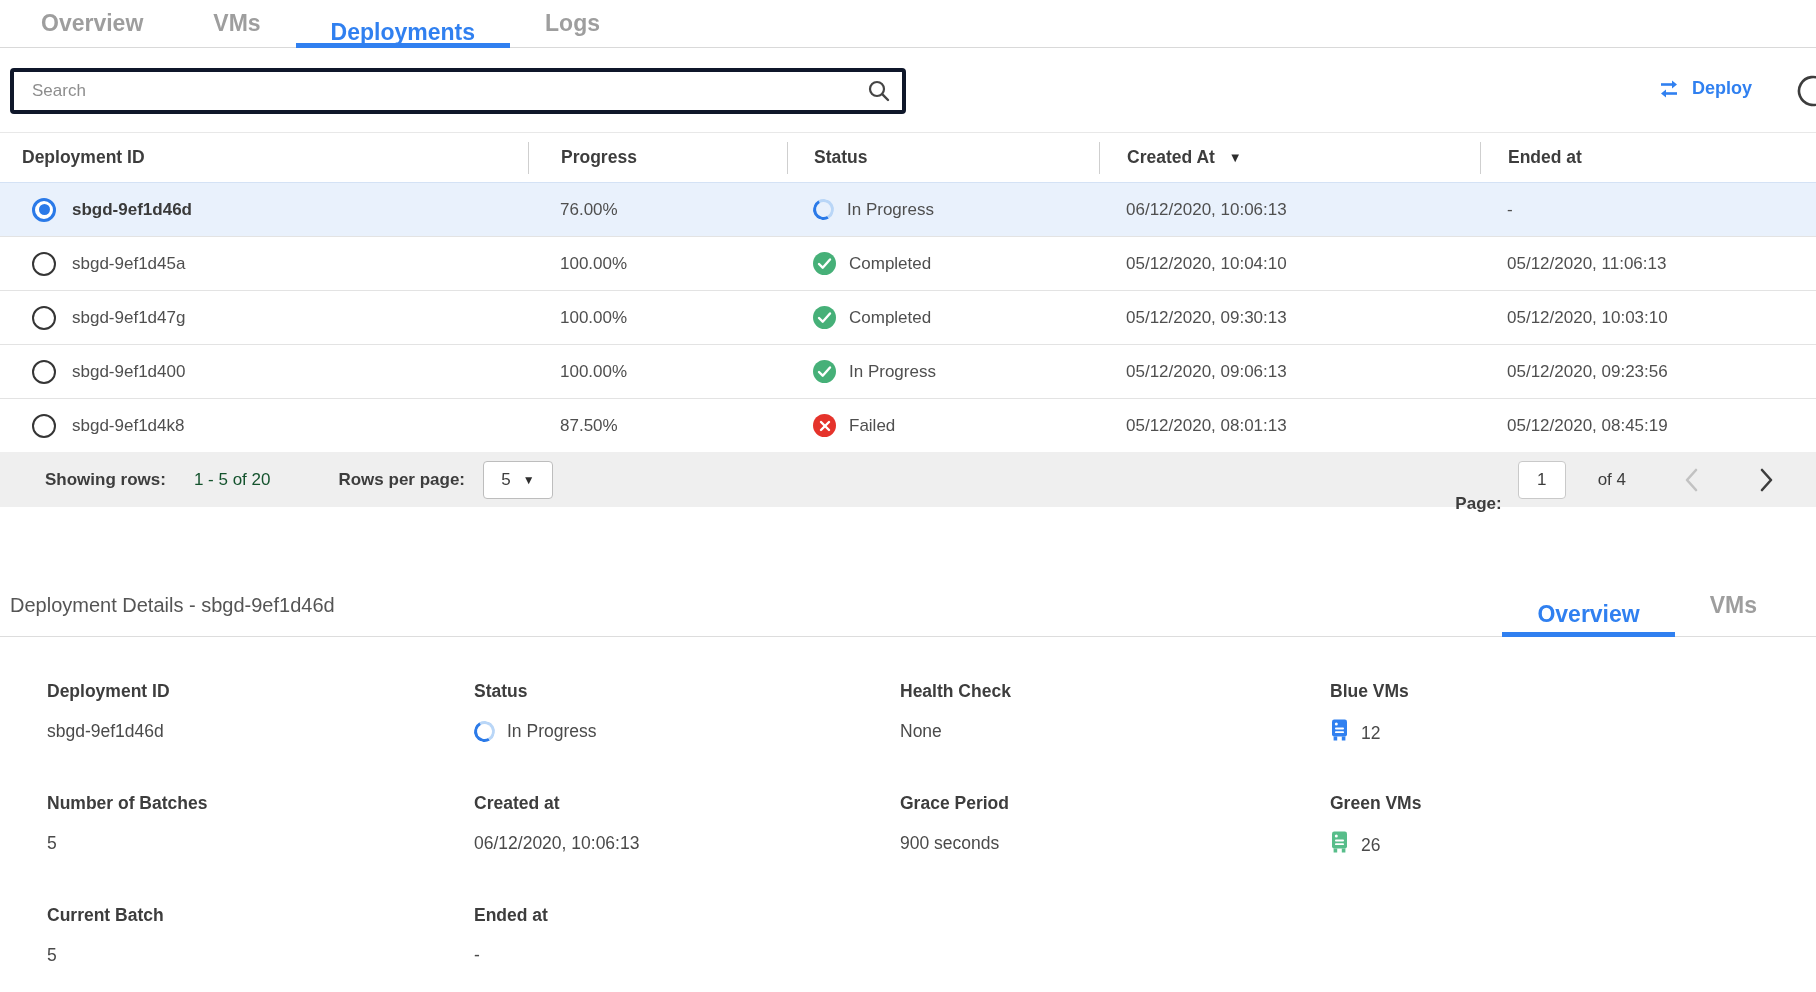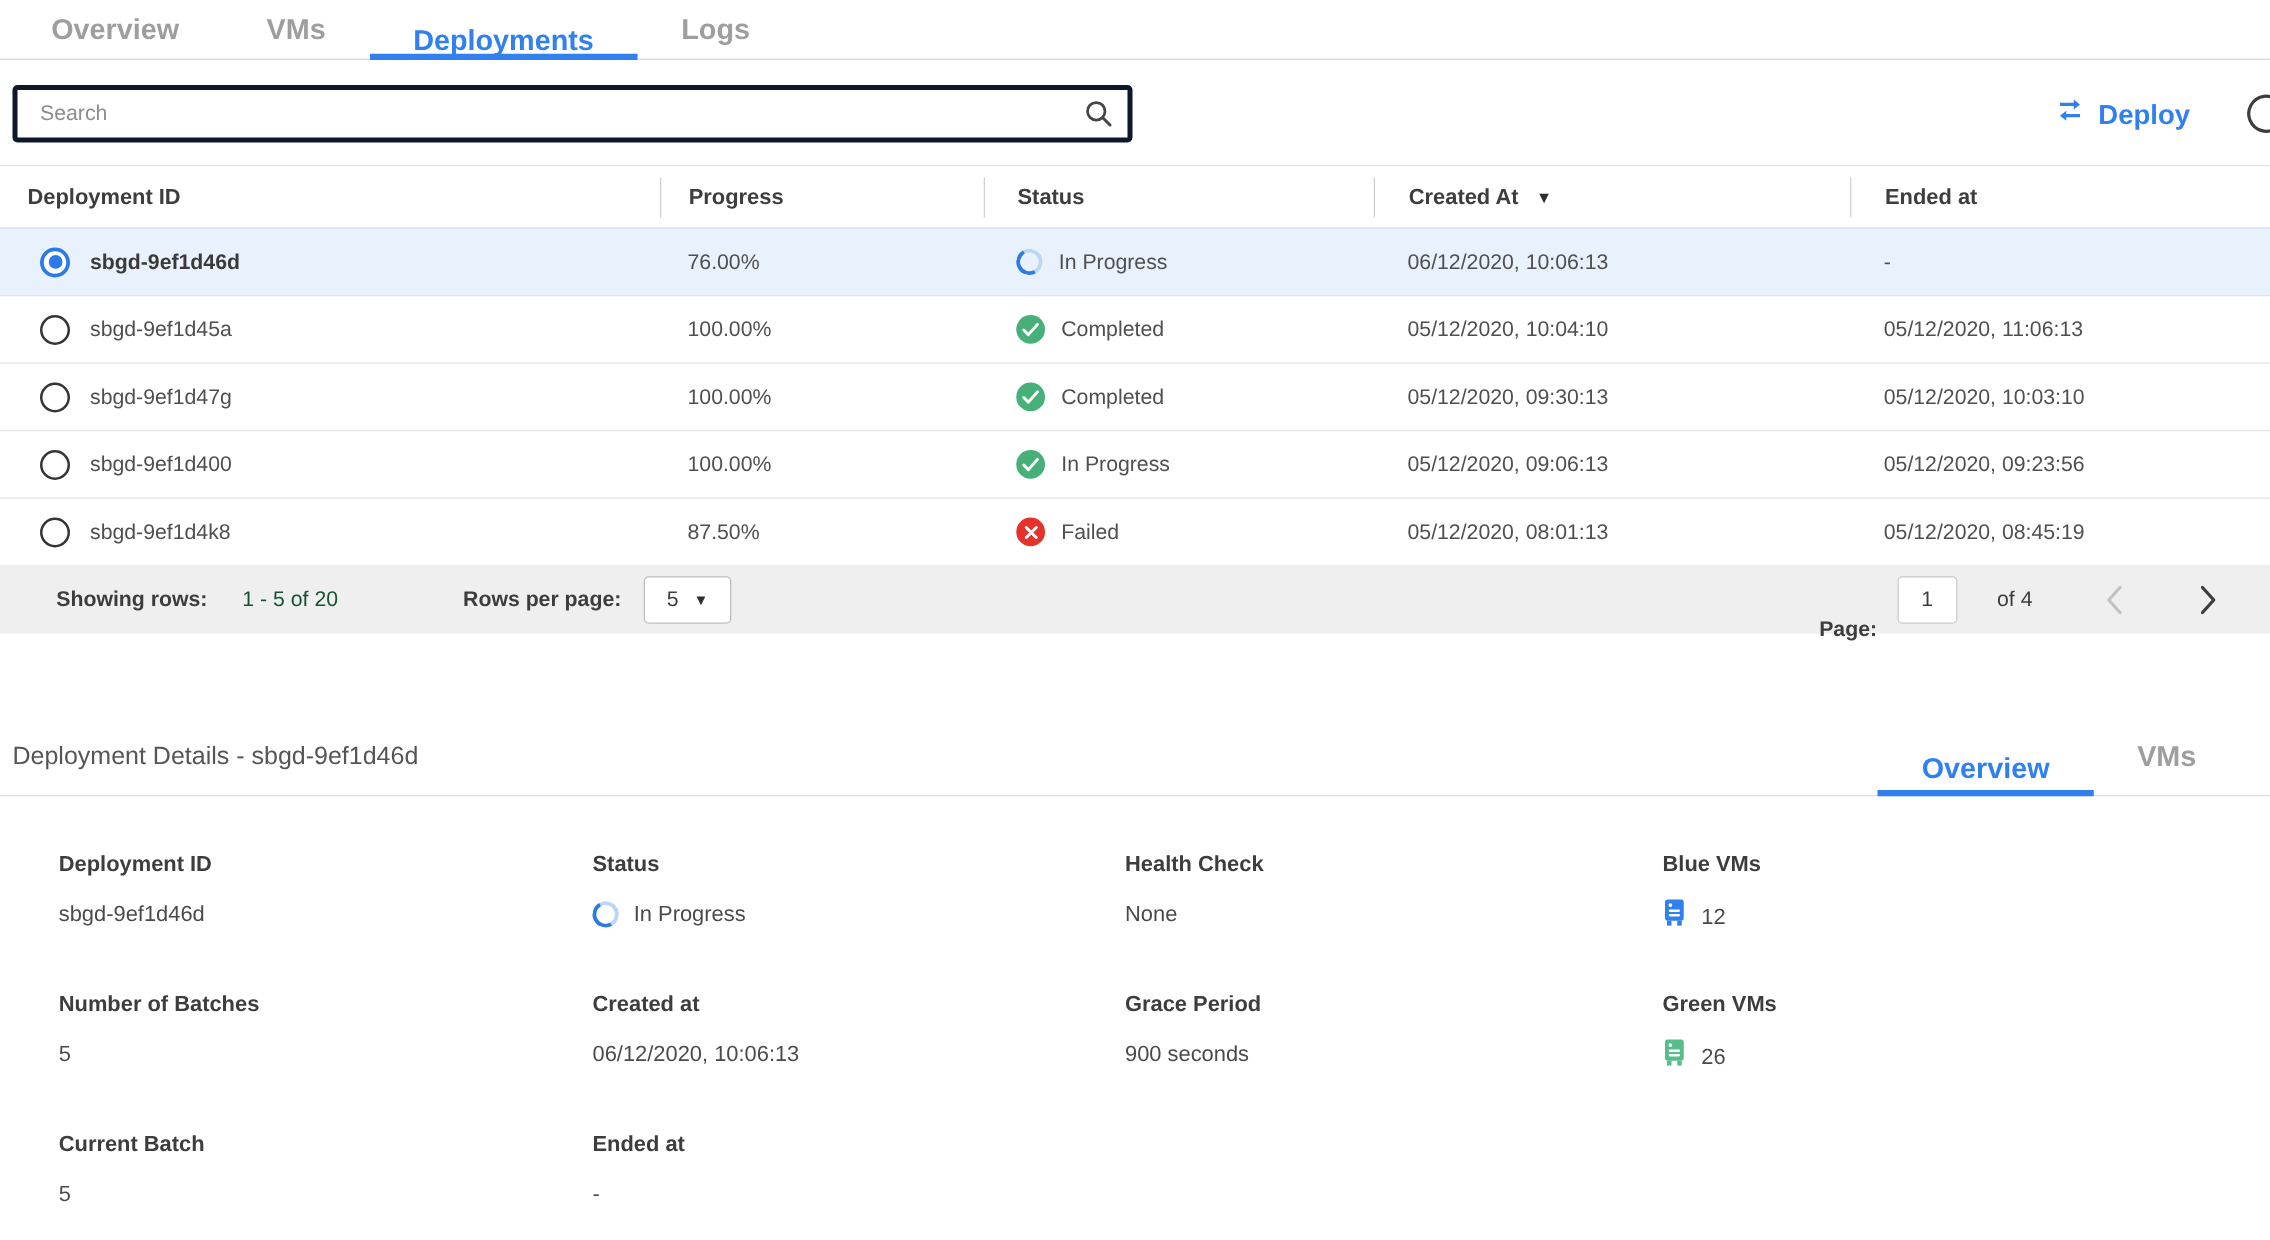--- a/index.html
+++ b/index.html
@@ -11,30 +11,30 @@
   .tab { position: relative; display: flex; align-items: center; padding: 0 35px; font-size: 23px; font-weight: 700; color: #9e9e9e; cursor: pointer; }
   .tab.active { color: #3080f0; margin-top: 17px; }
   .tab.active::after { content: ""; position: absolute; left: 0; right: 0; bottom: -1px; height: 5px; background: #3080f0; }
 
   
   .toolbar { display: flex; align-items: center; padding: 20px 0 18px 10px; overflow: hidden; }
   .searchbox { position: relative; width: 896px; height: 46px; }
   .searchbox input { width: 100%; height: 100%; border: 4px solid #0f172a; border-radius: 4px; padding: 0 46px 0 18px; font-size: 17px; color: #444; font-family: inherit; outline: none; }
   .searchbox input::placeholder { color: #8d8d8d; }
   .search-icon { position: absolute; right: 14px; top: 10px; }
-  .deploy-btn { margin-left: auto; display: flex; align-items: flex-end; gap: 10px; color: #3080f0; font-size: 22px; font-weight: 700; background: none; border: none; cursor: pointer; font-family: inherit; }
+  .deploy-btn { margin-left: auto; display: flex; align-items: flex-start; gap: 10px; color: #3080f0; font-size: 18px; font-weight: 700; background: none; border: none; cursor: pointer; font-family: inherit; }
   .refresh-wrap { width: 26px; height: 34px; margin-left: 44px; margin-right: -6px; overflow: hidden; flex: none; }
 
   
   .tbl { width: 100%; }
   .thead { display: flex; align-items: center; height: 50px; border-top: 1px solid #e8e8e8; font-size: 17.5px; font-weight: 700; color: #3d3d3d; }
   .th { display: flex; align-items: center; height: 32px; }
   .th + .th { border-left: 1px solid #cfcfcf; }
   .c1 { width: 528px; padding-left: 22px; }
-  .c2 { width: 259px; padding-left: 22px; }
+  .c2 { width: 259px; padding-left: 32px; }
   .c3 { width: 312px; padding-left: 26px; }
   .c4 { width: 381px; padding-left: 27px; }
   .c5 { flex: 1; padding-left: 27px; }
   .trow { display: flex; align-items: center; height: 54px; border-top: 1px solid #e3e3e3; font-size: 17px; color: #4f4f4f; cursor: pointer; }
   .trow:last-of-type { border-bottom: 1px solid #e3e3e3; }
   .trow.selected { background: #e9f1fc; border-color: #d4e2f5; }
   .td { display: flex; align-items: center; gap: 13px; }
   .trow .c1 { padding-left: 32px; gap: 16px; }
   .trow.selected .dep-id { font-weight: 700; color: #3a3a3a; }
 
@@ -50,21 +50,21 @@
   .st-fail { background: #e5332b; }
 
   
   .sort-caret { font-size: 13px; color: #2e2e2e; margin-left: 14px; }
 
   
   .tfoot { display: flex; align-items: center; height: 55px; background: #efefef; font-size: 17px; color: #3d3d3d; }
   .tfoot .lbl { font-weight: 700; }
   .showing-lbl { margin-left: 45px; }
   .showing-val { margin-left: 28px; color: #14532d; }
-  .rpp-lbl { margin-left: 100px; }
+  .rpp-lbl { margin-left: 68px; }
   .rpp-select { margin-left: 18px; width: 70px; height: 38px; background: #fff; border: 1px solid #bdbdbd; border-radius: 4px; display: flex; align-items: center; justify-content: center; gap: 12px; cursor: pointer; }
   .rpp-select .caret { font-size: 12px; color: #2e2e2e; }
   .page-lbl { margin-left: auto; margin-top: 48px; }
   .page-input { margin-left: 16px; width: 48px; height: 38px; border: 1px solid #c9c9c9; border-radius: 4px; text-align: center; font-size: 17px; color: #3d3d3d; font-family: inherit; outline: none; }
   .page-total { margin-left: 32px; }
   .pg-btn { background: none; border: none; cursor: pointer; padding: 0; margin-left: 58px; height: 26px; }
   .pg-btn.next { margin-left: 60px; margin-right: 42px; }
 
   
   .details-head { margin-top: 68px; display: flex; align-items: stretch; height: 62px; border-bottom: 1px solid #ddd; }

